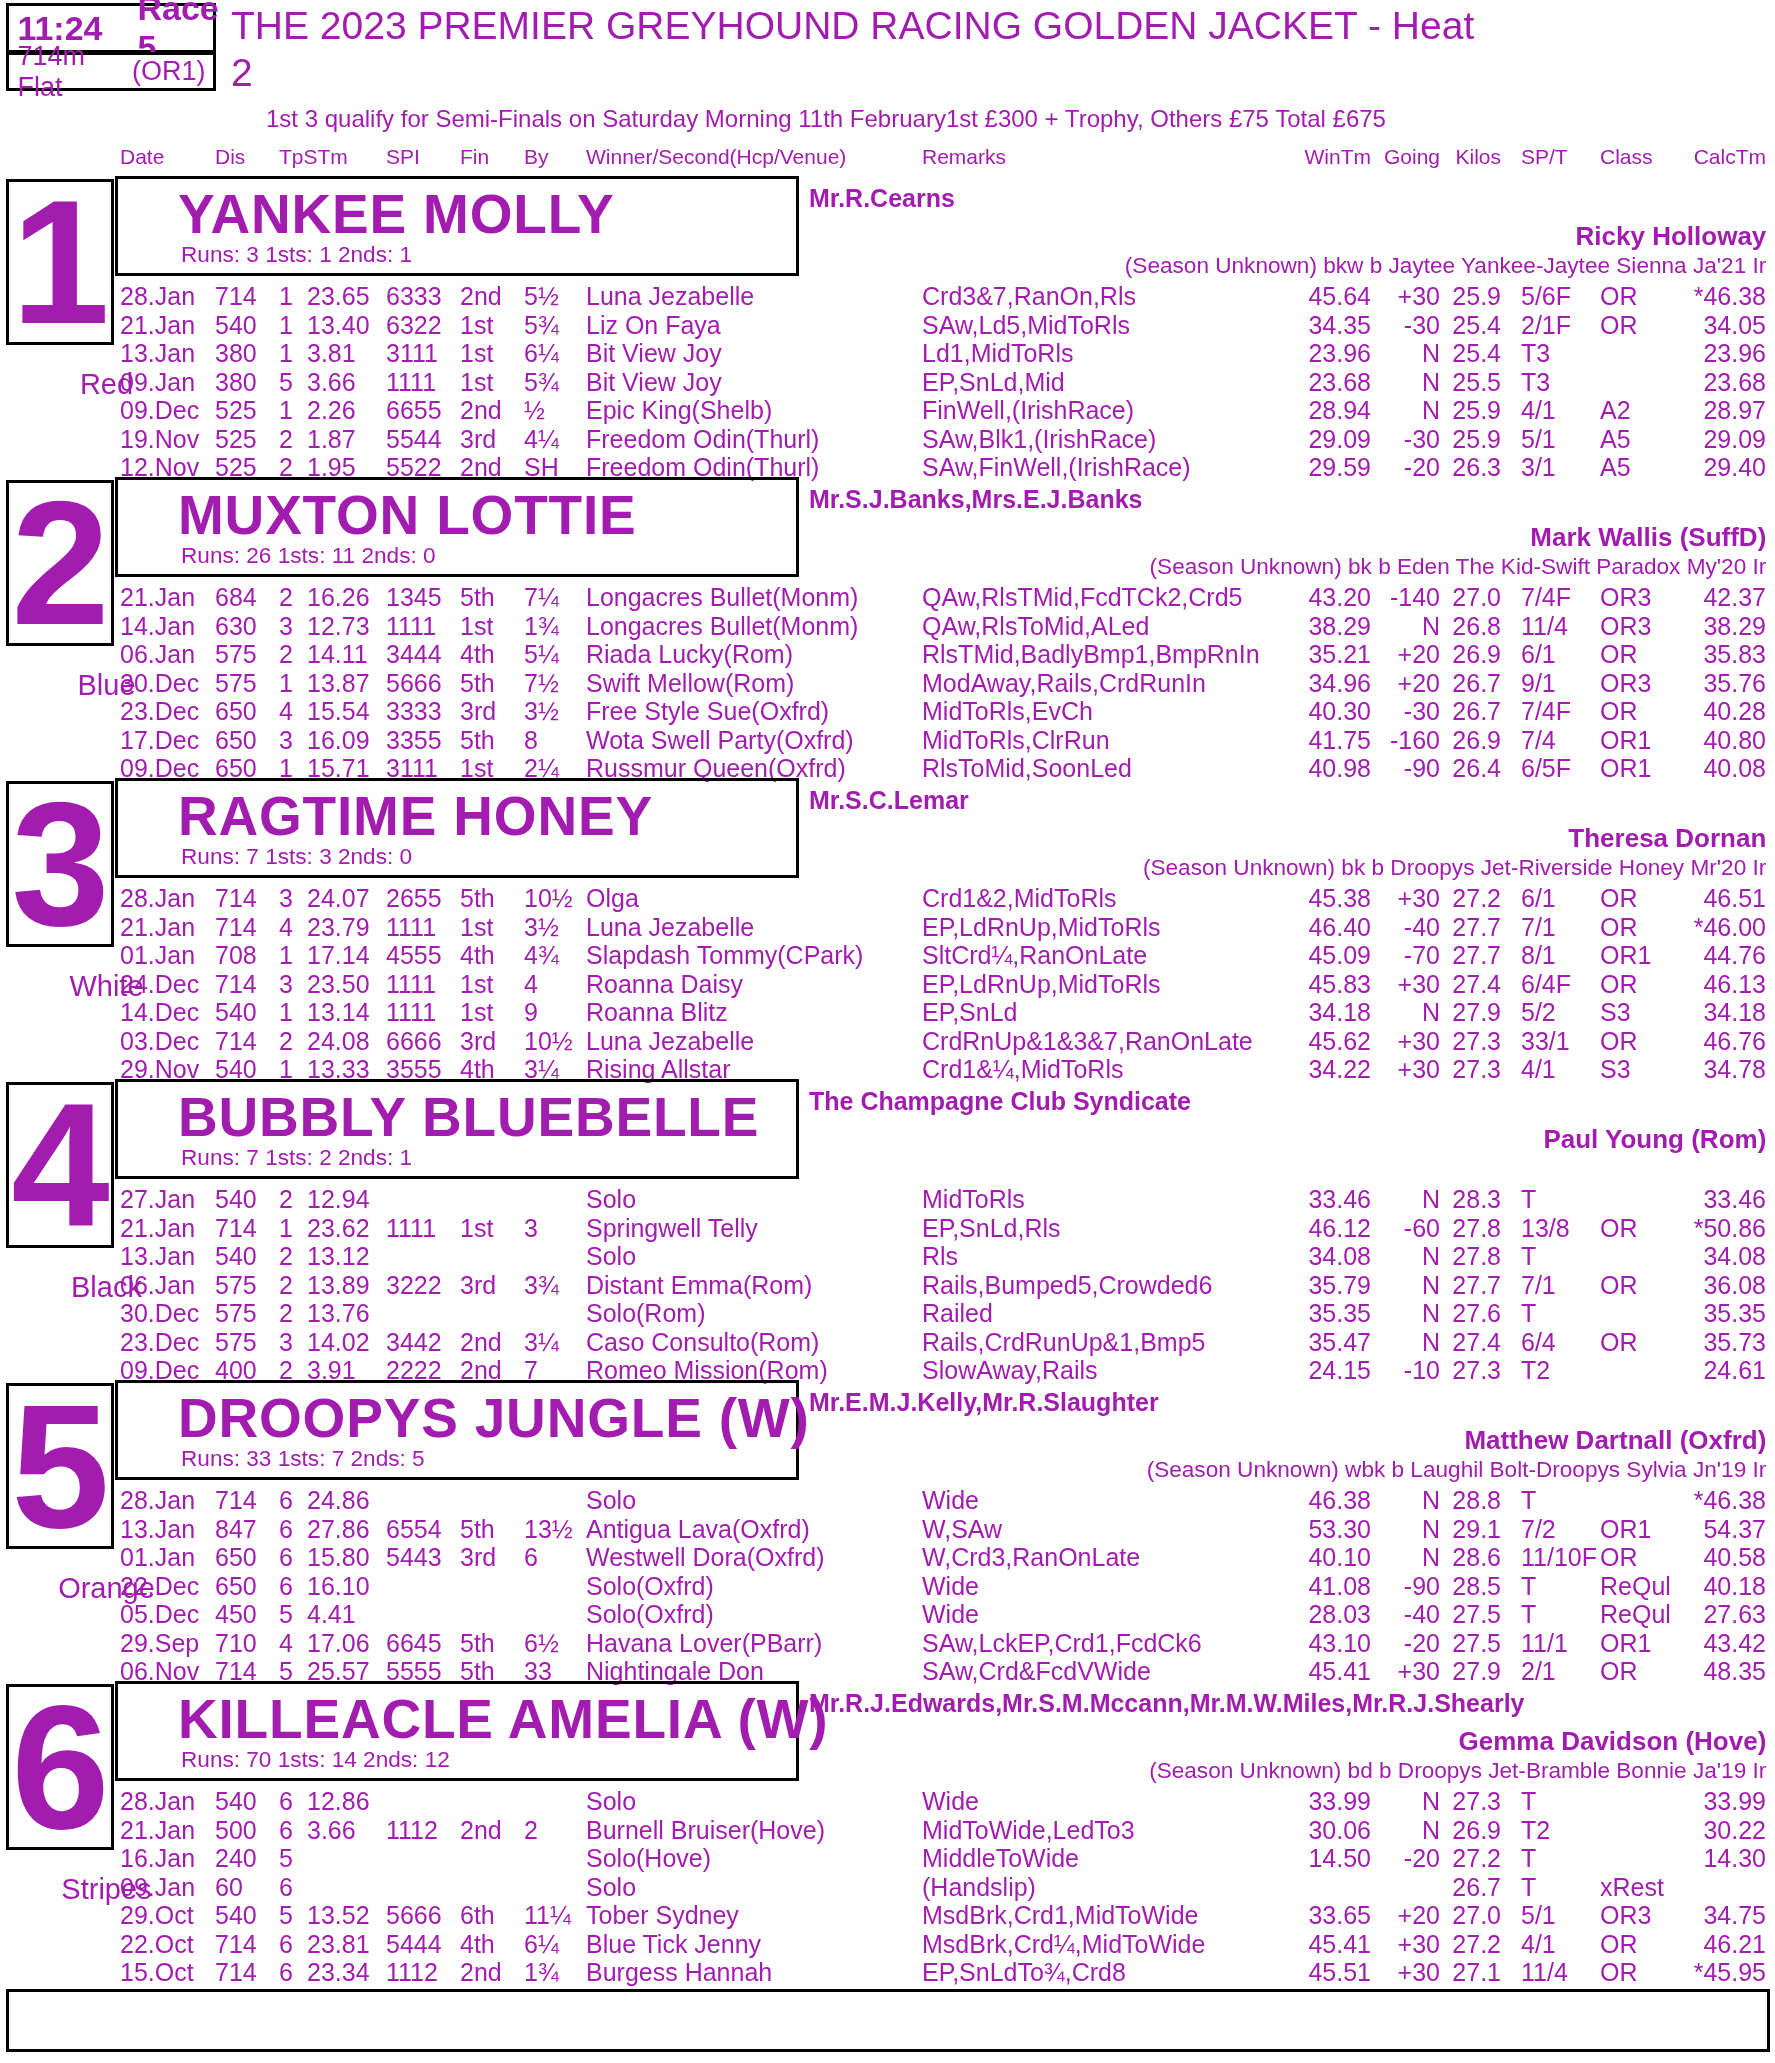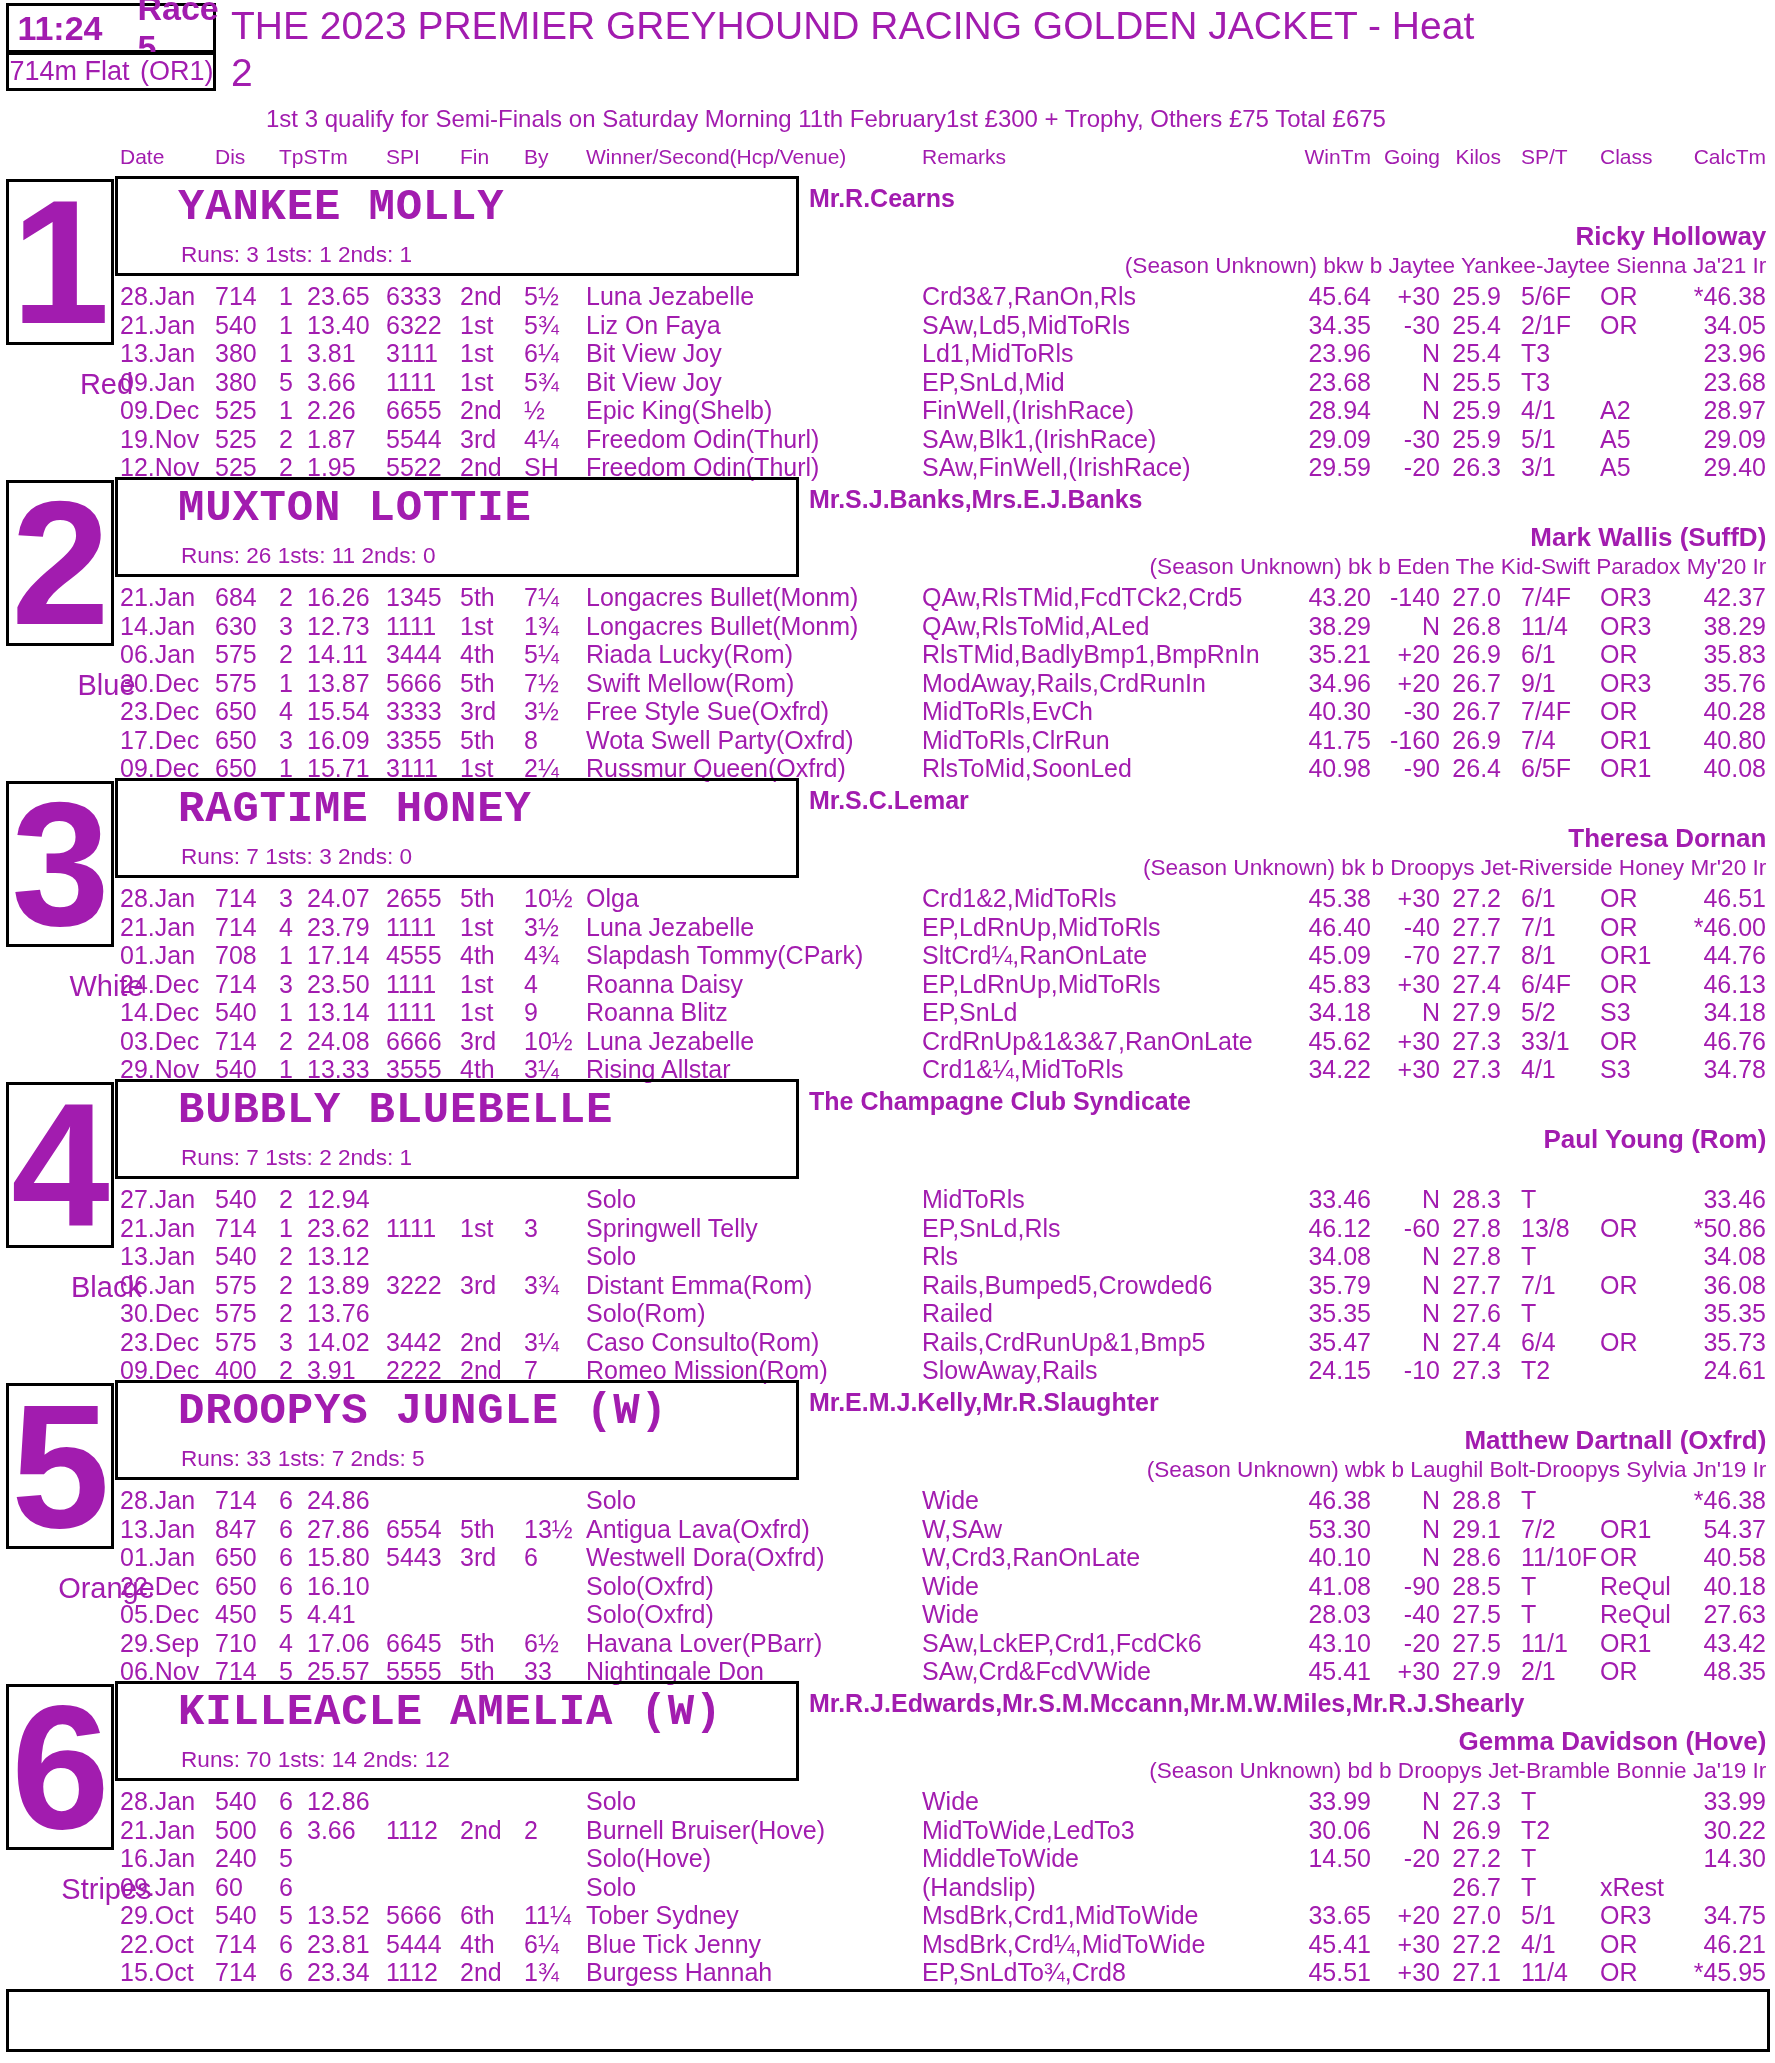--- a/index.html
+++ b/index.html
@@ -2,36 +2,36 @@
 <html style="font-size:13px"><head>
 <meta charset="utf-8">
 <style>
   html,body{margin:0;padding:0;background:#fff;}
   .page{position:relative;width:1776px;height:2064px;background:#ffffff;color:#a21caf;
         font-family:"Liberation Sans",sans-serif;overflow:hidden;}
   .box{position:absolute;border:3.2px solid #000;box-sizing:border-box;background:#fff;}
   .time-box{left:6.4px;top:3.2px;width:210px;height:50px;display:flex;align-items:center;
             padding-left:8px;gap:35px;font-size:34px;font-weight:700;}
   .dist-box{left:6.4px;top:52px;width:210px;height:39px;display:flex;align-items:center;
-            justify-content:space-between;padding:0 0;font-size:27px;}
+            justify-content:space-between;padding:0 8px;font-size:27px;}
   .title{position:absolute;left:231px;top:1.6px;width:1532px;font-size:39px;font-weight:400;
          line-height:47px;white-space:nowrap;}
   .subtitle{position:absolute;left:266px;top:105px;font-size:24px;white-space:nowrap;}
   .colheads{position:absolute;left:120px;top:145px;display:grid;font-size:21px;white-space:nowrap;
             grid-template-columns:95px 64px 107px 74px 64px 62px 336px 364px 85px 69px 61px 99px 89px 77px;}
   .colheads .r{text-align:right;}
   .colheads .p{padding-left:20px;}
   .dogs{position:absolute;left:0;top:176px;width:1776px;}
   .dog{position:relative;width:1776px;height:301px;}
   .trapbox{position:absolute;left:6.4px;top:3.2px;width:108px;height:166px;border:3.2px solid #000;
            box-sizing:border-box;display:flex;align-items:center;justify-content:center;}
   .trapbox span{font-size:177px;font-weight:700;line-height:153px;}
   .traplabel{position:absolute;left:0;top:192px;width:165px;text-align:center;font-size:29px;white-space:nowrap;padding-left:24px;}
   .namebox{position:absolute;left:115px;top:0;width:684px;height:100px;border:3.2px solid #000;box-sizing:border-box;}
-  .dogname{margin:3.2px 0 0 60px;font-size:44px;font-weight:700;letter-spacing:0.8px;white-space:nowrap;font-family:Liberation Mono, monospace;}
+  .dogname{margin:3.2px 0 0 60px;font-size:55px;font-weight:700;letter-spacing:0.8px;white-space:nowrap;}
   .runsline{position:absolute;left:63px;bottom:4.8px;font-size:22.6px;white-space:nowrap;}
   .owner{position:absolute;left:809px;top:8px;font-size:25px;font-weight:700;white-space:nowrap;}
   .trainer{position:absolute;right:9.7px;top:45px;font-size:26px;font-weight:700;white-space:nowrap;}
   .breeding{position:absolute;right:9.7px;top:77px;font-size:22.6px;white-space:nowrap;}
   .rows{position:absolute;left:120px;top:106px;}
   .row{display:grid;height:28.5px;line-height:28.5px;font-size:25px;white-space:nowrap;
        grid-template-columns:95px 64px 28px 79px 74px 64px 62px 336px 364px 85px 69px 61px 99px 89px 77px;}
   .row .r{text-align:right;}
   .row .p{padding-left:20px;}
   .footer{position:absolute;left:6.4px;top:1989px;width:1764px;height:63px;border:3.2px solid #000;box-sizing:border-box;}

